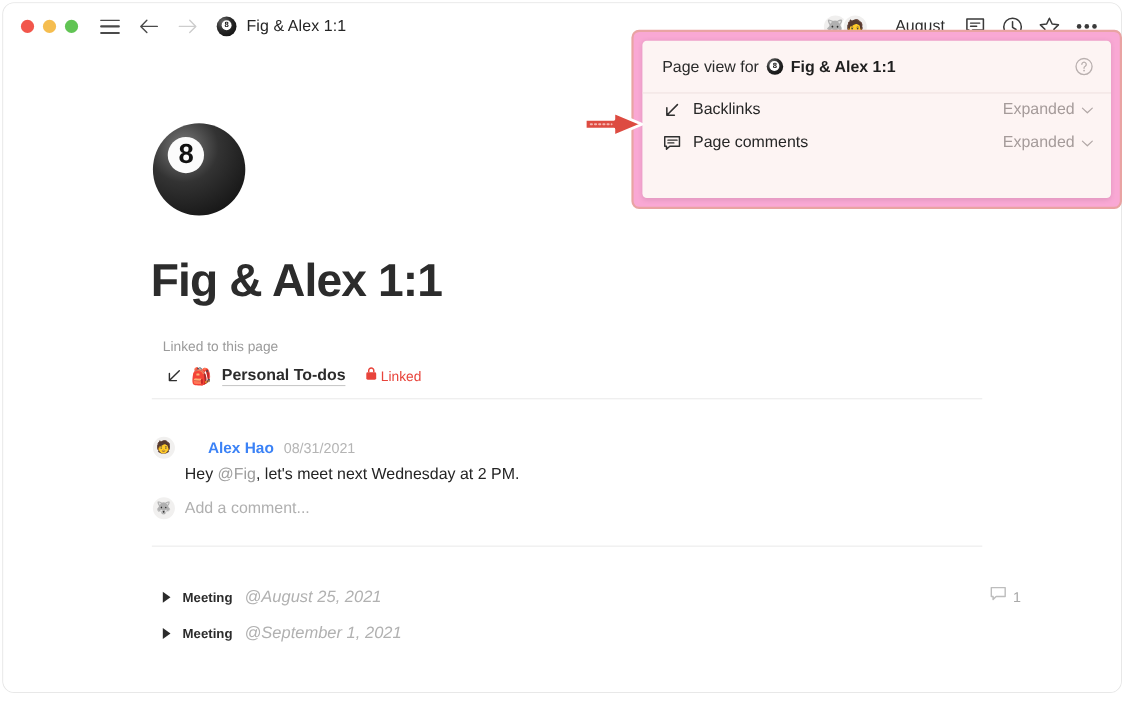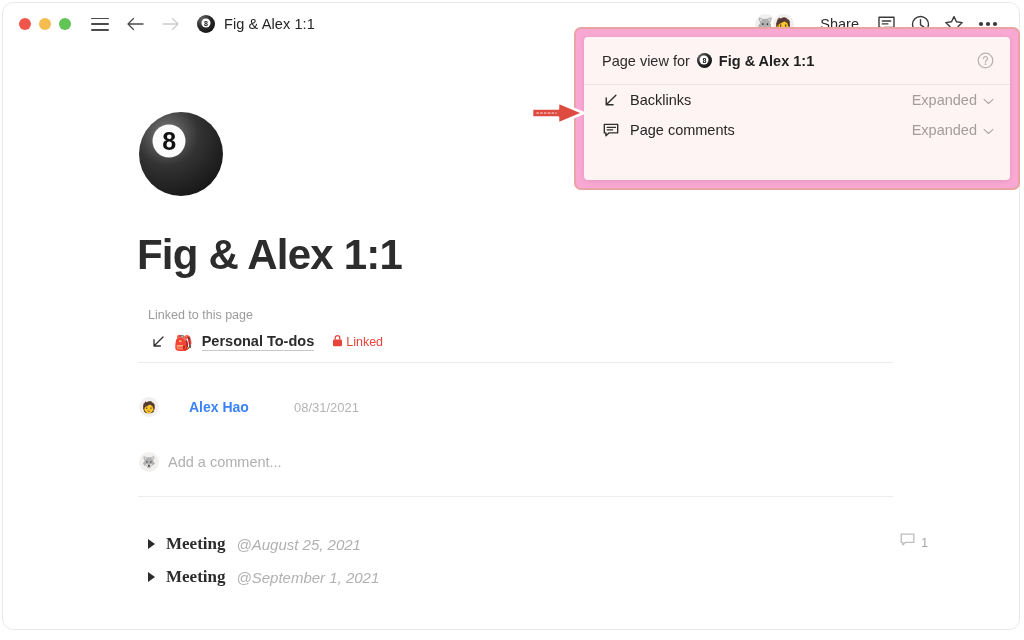--- a/index.html
+++ b/index.html
@@ -106,33 +106,33 @@
   .divider.d1 { top: 317px; }
   .divider.d2 { top: 451px; }
 
   .comment-block { position: absolute; left: 136px; top: 352px; }
   .comment-head { display: flex; align-items: center; gap: 9px; }
   .c-av {
     width: 20px; height: 20px; border-radius: 50%; background: #f1f0ef;
     display:flex; align-items:center; justify-content:center; font-size: 11px; line-height:1; flex:none;
   }
   .c-author { font-size: 14px; font-weight: 700; color: #3b82f6; margin-left: 21px; }
-  .c-date { font-size: 13px; color: #b4b4b4; margin-left: 36px; }
+  .c-date { font-size: 13px; color: #b4b4b4; }
   .c-body { margin-left: 29px; margin-top: 6px; font-size: 14.5px; color: #242424; }
   .mention { color: #9e9e9e; }
 
   .add-comment { position: absolute; left: 136px; top: 407px; display: flex; align-items: center; gap: 9px; }
   .add-comment-ph { font-size: 14.5px; color: #b0b0b0; }
 
   .toggle-row { position: absolute; left: 145px; display: flex; align-items: center; gap: 11px; }
   .toggle-row.r1 { top: 489px; }
   .toggle-row.r2 { top: 522px; }
   .tri { width: 0; height: 0; border-left: 7px solid #2b2b2b; border-top: 5px solid transparent;
          border-bottom: 5px solid transparent; cursor: pointer; flex: none; }
-  .tg-label { font-size: 17px; font-weight: 700; color: #2c2c2c; font-family: Liberation Serif, serif; }
+  .tg-label { font-size: 12px; font-weight: 700; color: #2c2c2c; }
   .tg-date { font-size: 15px; color: #b1b1b1; font-weight: 400; font-style: italic; }
   .row-comment-count { position: absolute; left: 897px; top: 488px; display: flex; align-items: center; gap: 6px; }
   .rcc-num { font-size: 13px; color: #a9a9a9; }
 
   
   .popover-wrap {
     position: absolute; left: 574px; top: 27px;
     width: 446px; height: 163px;
     border: 2px solid #e9a3a3;
     border-radius: 7px;
@@ -203,21 +203,21 @@
       <div class="pagechip">
         <div class="eightball"></div>
         <div class="pagechip-title">Fig &amp; Alex 1:1</div>
       </div>
 
       <div class="tb-right">
         <div class="avatars">
           <div class="av">🐺</div>
           <div class="av">🧑</div>
         </div>
-        <div class="share-btn">Share</div>
+        <div class="share-btn">August</div>
 
         <div class="tb-icon">
           <svg width="19" height="18" viewBox="0 0 19 18" fill="none">
             <path d="M2 2.2h15v10.2H7.2l-3.4 3v-3H2V2.2z" stroke="#3a3a3a" stroke-width="1.4" stroke-linejoin="round"></path>
             <path d="M5.3 6h8.4M5.3 8.9h5.6" stroke="#3a3a3a" stroke-width="1.3" stroke-linecap="round"></path>
           </svg>
         </div>
 
         <div class="tb-icon">
           <svg width="19" height="19" viewBox="0 0 19 19" fill="none">
@@ -270,20 +270,21 @@
       </div>
 
       <div class="divider d1"></div>
 
       <div class="comment-block">
         <div class="comment-head">
           <span class="c-av">🧑</span>
           <span class="c-author">Alex Hao</span>
           <span class="c-date">08/31/2021</span>
         </div>
+        <div class="c-body"><span>Hey </span><span class="mention">@Fig</span><span>, let's meet next Wednesday at 2 PM.</span></div>
       </div>
 
       <div class="add-comment">
         <span class="c-av">🐺</span>
         <span class="add-comment-ph">Add a comment...</span>
       </div>
 
       <div class="divider d2"></div>
 
       <div class="toggle-row r1">

